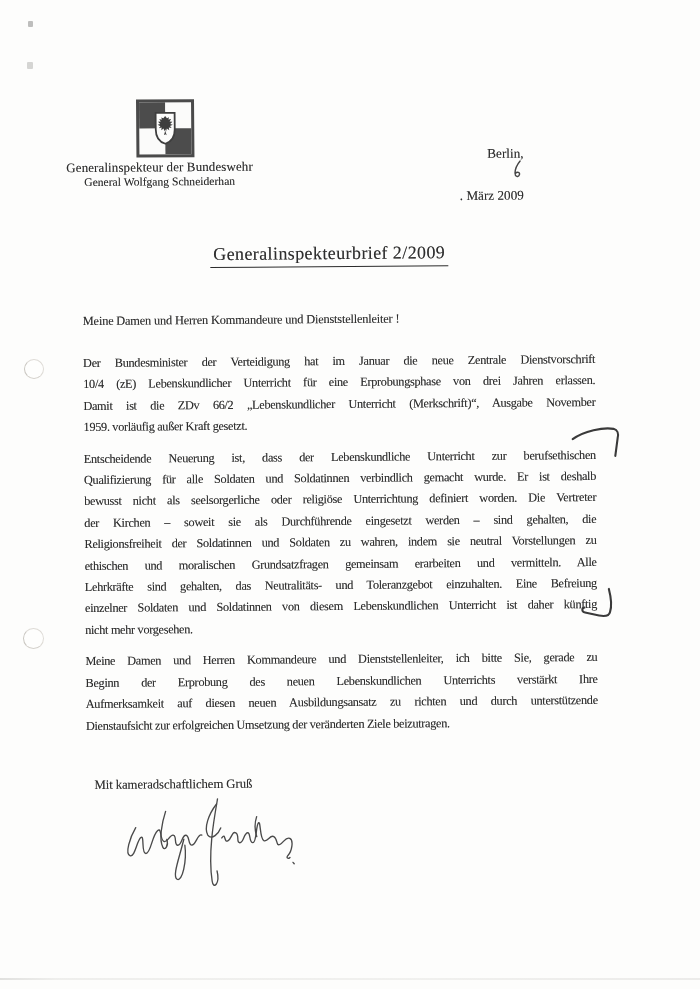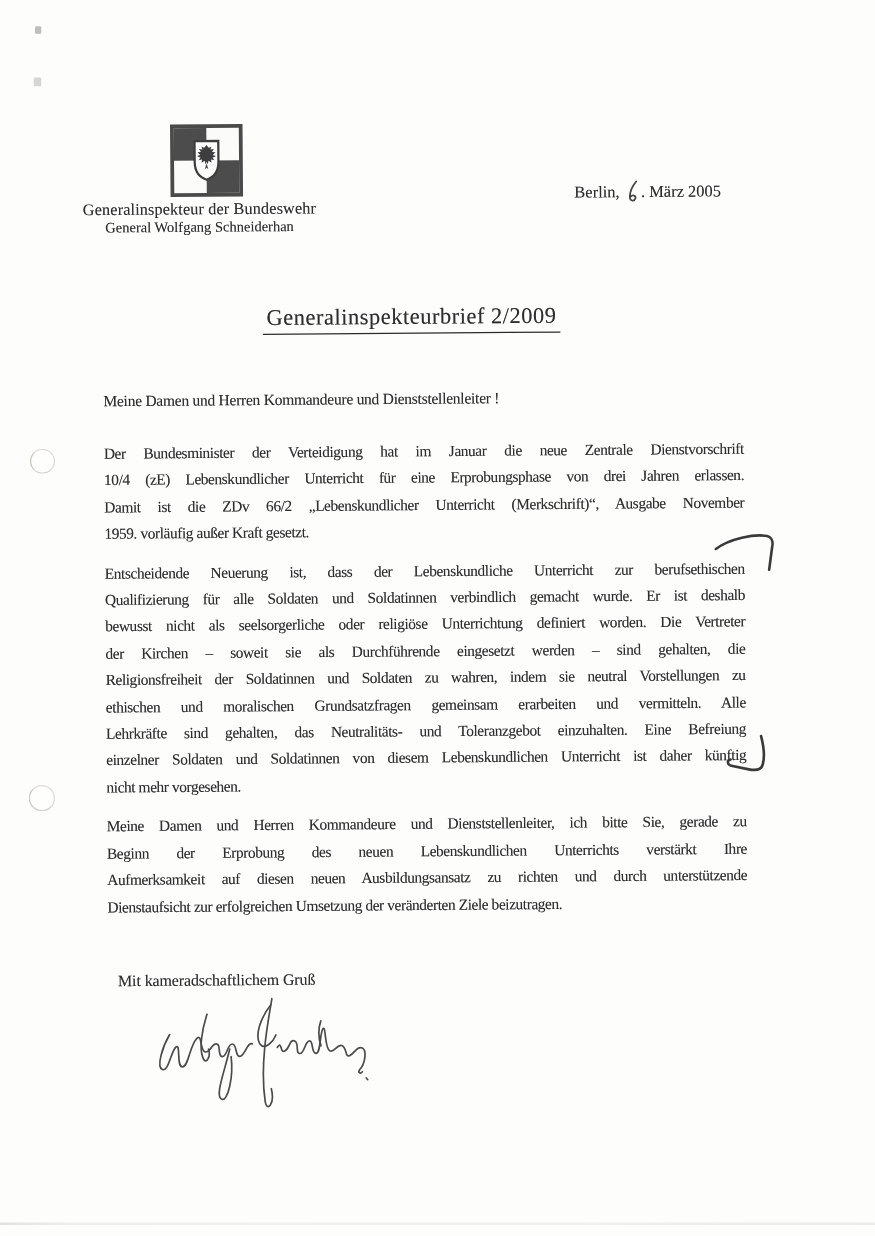--- a/index.html
+++ b/index.html
@@ -20,21 +20,21 @@
     background:#fbfbfa;border:3px solid #4a4a4a;box-sizing:border-box;
   }
   .emblem .q-tl{position:absolute;left:0;top:0;width:50%;height:50%;background:#4c4c4c;}
   .emblem .q-br{position:absolute;right:0;bottom:0;width:50%;height:50%;background:#4c4c4c;}
   .emblem svg{position:absolute;left:50%;top:50%;transform:translate(-50%,-50%);}
 
   .sender{position:absolute;left:56px;top:158px;width:212px;text-align:center;line-height:1.18;}
   .sender .l1{font-size:13px;letter-spacing:0.1px;}
   .sender .l2{font-size:11.6px;margin-top:1px;}
 
-  .dateline{position:absolute;left:462px;top:147px;font-size:13.2px;display:flex;align-items:flex-start;}
+  .dateline{position:absolute;left:462px;top:147px;font-size:13.2px;display:flex;align-items:flex-end;flex-direction:column;}
   .dateline .hand-day{margin:0 1px 0 5px;transform:translateY(-2px);}
 
   .title-wrap{position:absolute;left:0;top:243px;width:662px;text-align:center;}
   .title-wrap span{
     display:inline-block;font-size:18px;letter-spacing:0.4px;
     border-bottom:1.7px solid #2b2b2b;padding:0 3px 2px 3px;
   }
 
   .salutation{position:absolute;left:84px;top:312px;font-size:12.4px;letter-spacing:-0.2px;}
 
@@ -94,21 +94,21 @@
       <div class="l2">General Wolfgang Schneiderhan</div>
     </div>
 
     <div class="dateline scan-text">
       <span>Berlin,</span>
       <span class="hand-day" aria-label="6">
         <svg width="11" height="22" viewBox="0 0 11 22">
           <path d="M8.6,1.5 C6,4.5 3.6,9 3.4,13.5 C3.3,17 6.8,18 7.8,15.2 C8.6,12.8 5.6,11.8 4,13.6" fill="none" stroke="#454545" stroke-width="1.4" stroke-linecap="round"></path>
         </svg>
       </span>
-      <span>. März 2005</span>
+      <span>. März 2009</span>
     </div>
 
     <div class="title-wrap scan-text">
       <span>Generalinspekteurbrief 2/2009</span>
     </div>
 
     <div class="salutation scan-text">Meine Damen und Herren Kommandeure und Dienststellenleiter !</div>
 
     <div class="letter-body scan-text">
         <div class="para">

